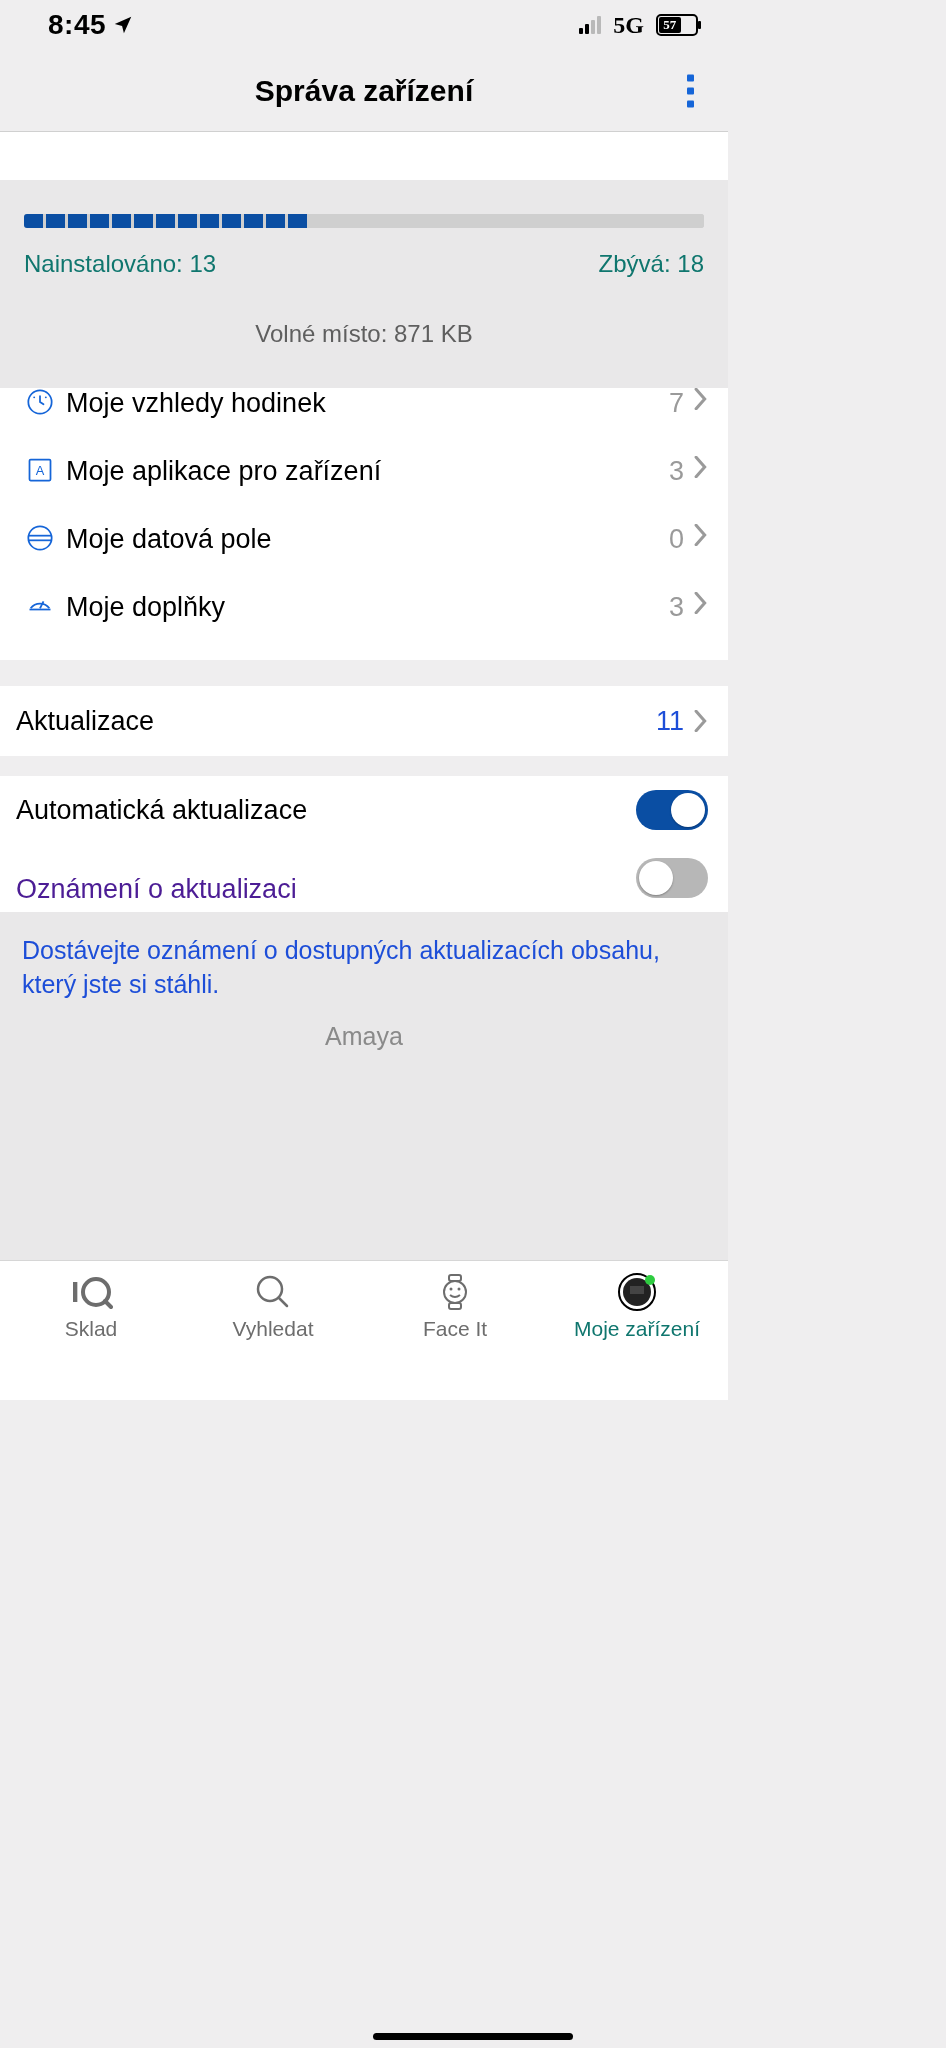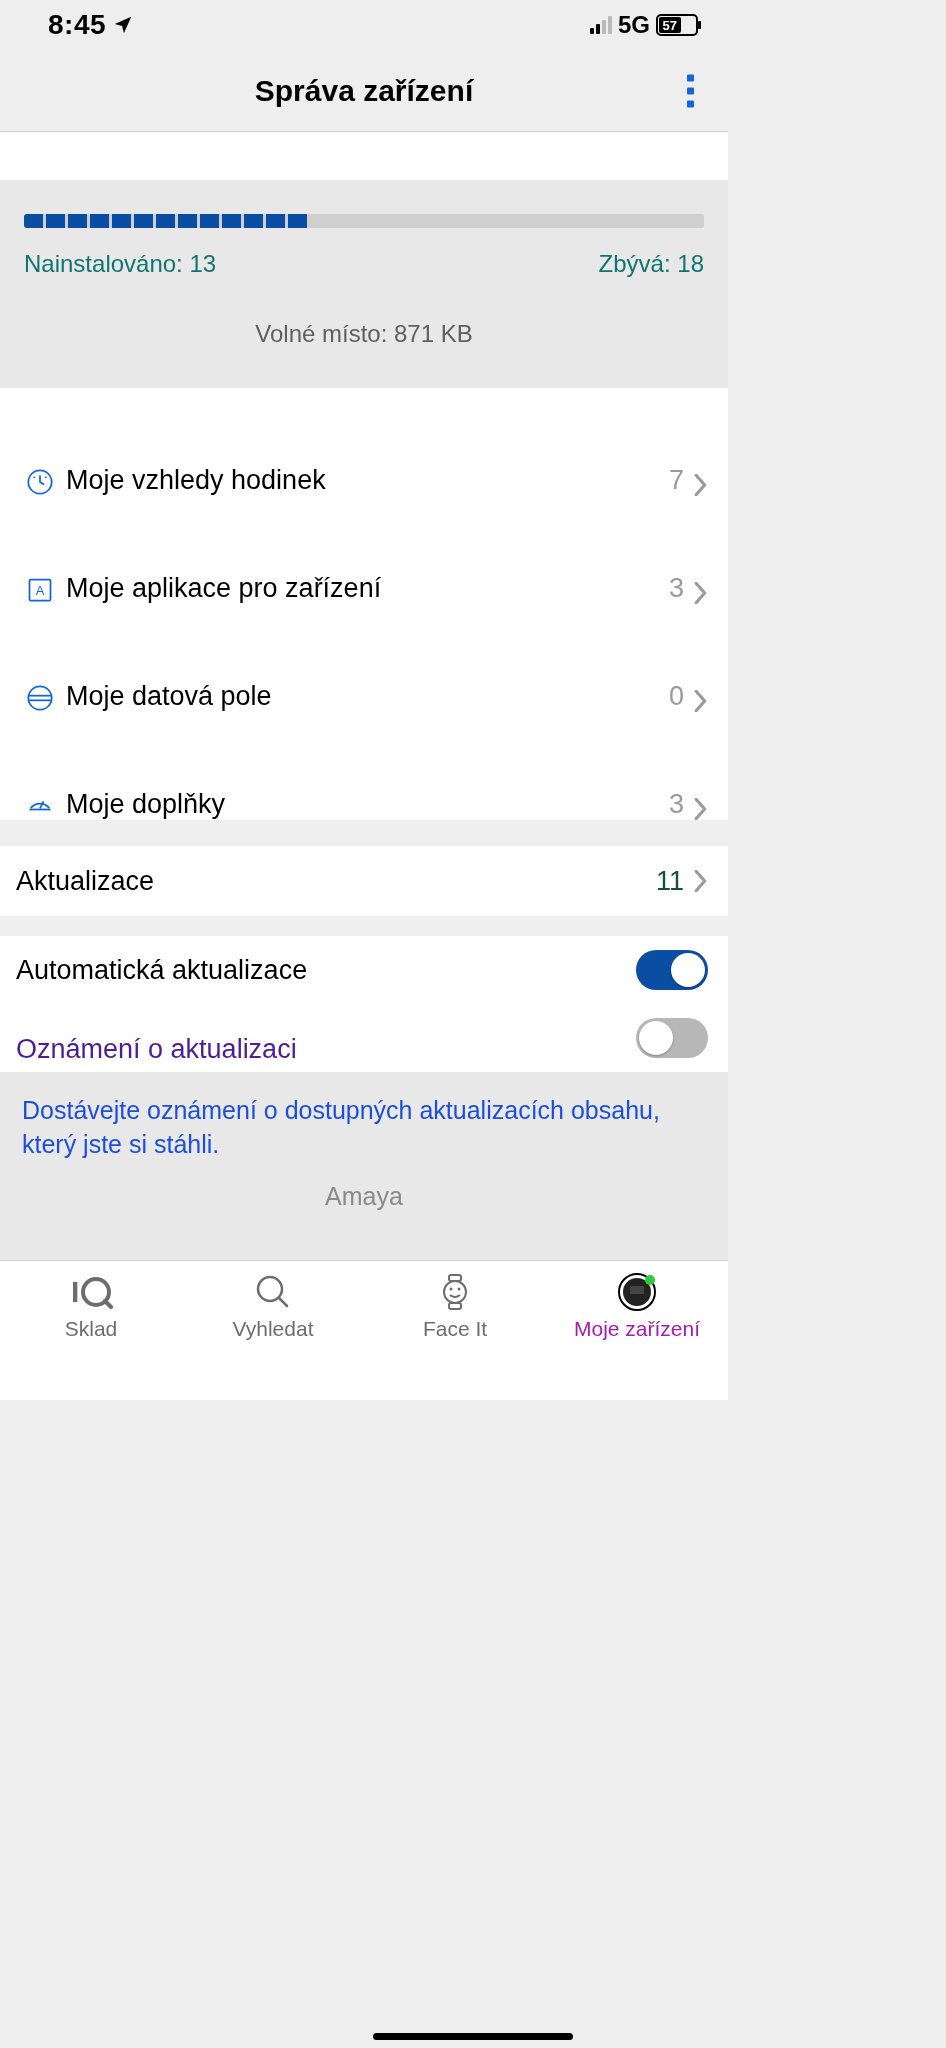--- a/index.html
+++ b/index.html
@@ -3,21 +3,21 @@
 <meta charset="utf-8">
 <style>
   * { box-sizing: border-box; margin: 0; padding: 0; }
   html, body { width: 728px; height: 1576px; font-family: -apple-system, "Helvetica Neue", Arial, sans-serif; background: #efeeef; color: #000; overflow: hidden; }
   .screen { width: 728px; height: 1400px; display: flex; flex-direction: column; background: #efeeef; }
 
   
   .status-bar { height: 50px; display: flex; align-items: center; justify-content: space-between; padding: 0 30px 0 48px; font-weight: 700; }
   .status-left { display: flex; align-items: center; gap: 6px; }
   .status-time { font-size: 28px; letter-spacing: 0.5px; }
-  .status-right { display: flex; align-items: center; gap: 6px; }
+  .status-right { display: flex; align-items: center; gap: 12px; font-family: Liberation Serif, serif; }
   .net-text { font-size: 24px; font-weight: 600; }
   .battery { width: 42px; height: 22px; border: 2px solid #000; border-radius: 5px; position: relative; }
   .battery::after { content: ""; position: absolute; right: -5px; top: 5px; width: 3px; height: 8px; background: #000; border-radius: 1px; }
   .battery-fill { position: absolute; left: 1px; top: 1px; bottom: 1px; width: 57%; background: #000; border-radius: 2px; display:flex; align-items:center; justify-content:center; color:#fff; font-size:13px; font-weight:700;}
   .signal-bars { display: flex; align-items: flex-end; gap: 2px; height: 18px; }
   .signal-bars span { width: 4px; background: #000; border-radius: 1px; }
   .signal-bars span.dim { background: #b9b9b9; }
 
   
   .nav-header { height: 82px; border-bottom: 1px solid #d0d0d0; display: flex; align-items: center; justify-content: center; position: relative; background: #efeeef; }
@@ -32,21 +32,21 @@
   .card { background: #e9e8e9; padding: 34px 24px 40px 24px; }
   .card-title { font-size: 30px; font-weight: 700; margin-bottom: 24px; }
   .progress-track { width: 100%; height: 14px; background: #cfcfcf; border-radius: 3px; display: flex; gap: 3px; overflow: hidden; }
   .progress-seg { height: 100%; background: #0a4ea3; }
   .progress-seg.empty { background: #cfcfcf; }
   .progress-row { display: flex; justify-content: space-between; margin-top: 22px; font-size: 24px; color: #0f766e; }
   .freespace { text-align: center; font-size: 24px; color: #5f5f5f; margin-top: 42px; }
 
   
   .list { background: #ffffff; }
-  .row { display: flex; align-items: flex-end; height: 68px; padding: 0 20px 0 14px; margin-top: 40px; }
+  .row { display: flex; align-items: flex-start; height: 68px; padding: 0 20px 0 14px; }
   .row .icon-slot { width: 52px; display: flex; justify-content: center; }
   .row-label { flex: 1; font-size: 27px; }
   .row-count { font-size: 27px; color: #9a9a9a; margin-right: 10px; }
   .chevron { color: #9a9a9a; }
 
   .gap { height: 26px; background: #efeeef; }
   .gap-sm { height: 20px; background: #efeeef; }
 
   .row-plain { display: flex; align-items: center; height: 70px; background: #fff; padding: 0 20px 0 16px; }
   .row-plain .row-label { font-size: 27px; }
@@ -64,21 +64,21 @@
 
   .note-block { background: #e9e8e9; padding: 22px 22px 8px 22px; }
   .note-text { font-size: 25px; color: #1d4ed8; line-height: 1.35; }
   .note-sub { text-align: center; font-size: 25px; color: #8a8a8a; margin-top: 20px; }
 
   .spacer { flex: 1; background: #e9e8e9; }
 
   
   .tabbar { height: 140px; background: #fff; border-top: 1px solid #d6d6d6; display: flex; }
   .tab { flex: 1; display: flex; flex-direction: column; align-items: center; justify-content: flex-start; padding-top: 10px; gap: 4px; color: #6d6d6d; }
-  .tab.active { color: #a21caf; }
+  .tab.active { color: #0f766e; }
   .tab-label { font-size: 21px; }
   .tab-icon { height: 42px; display:flex; align-items:center; justify-content:center; }
 
   .home-indicator { position: absolute; bottom: 8px; left: 50%; transform: translateX(-50%); width: 200px; height: 7px; background: #000; border-radius: 4px; }
 
   svg { display: block; }
 </style>
 </head>
 <body>
 
@@ -223,21 +223,21 @@
             <path d="M1 1l7 8-7 8" stroke="#9a9a9a" stroke-width="2.5" fill="none" stroke-linecap="round"></path>
           </svg>
       </span>
     </div>
   </div>
 
   <div class="gap"></div>
 
   <div class="row-plain">
     <span class="row-label">Aktualizace</span>
-    <span class="row-count" style="color:#14532d">11</span>
+    <span class="row-count" style="color:#1d4ed8">11</span>
     <span class="chevron">
       <svg width="14" height="22" viewBox="0 0 10 18">
           <path d="M1 1l7 8-7 8" stroke="#9a9a9a" stroke-width="2.5" fill="none" stroke-linecap="round"></path>
         </svg>
     </span>
   </div>
 
   <div class="gap-sm"></div>
 
   <div class="toggle-row">

